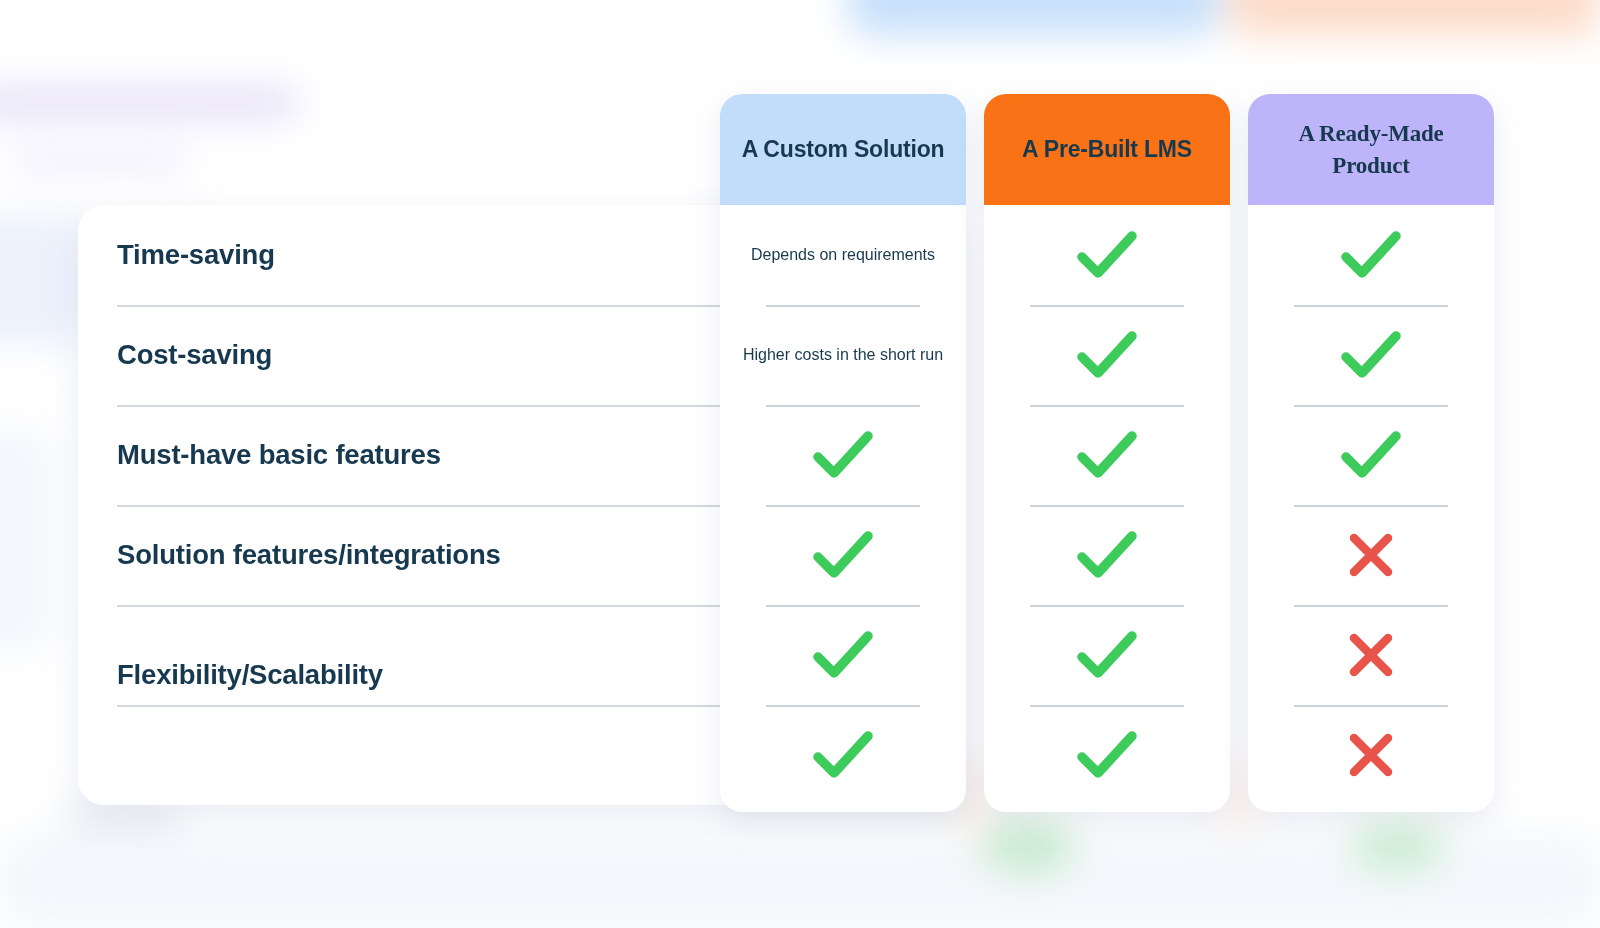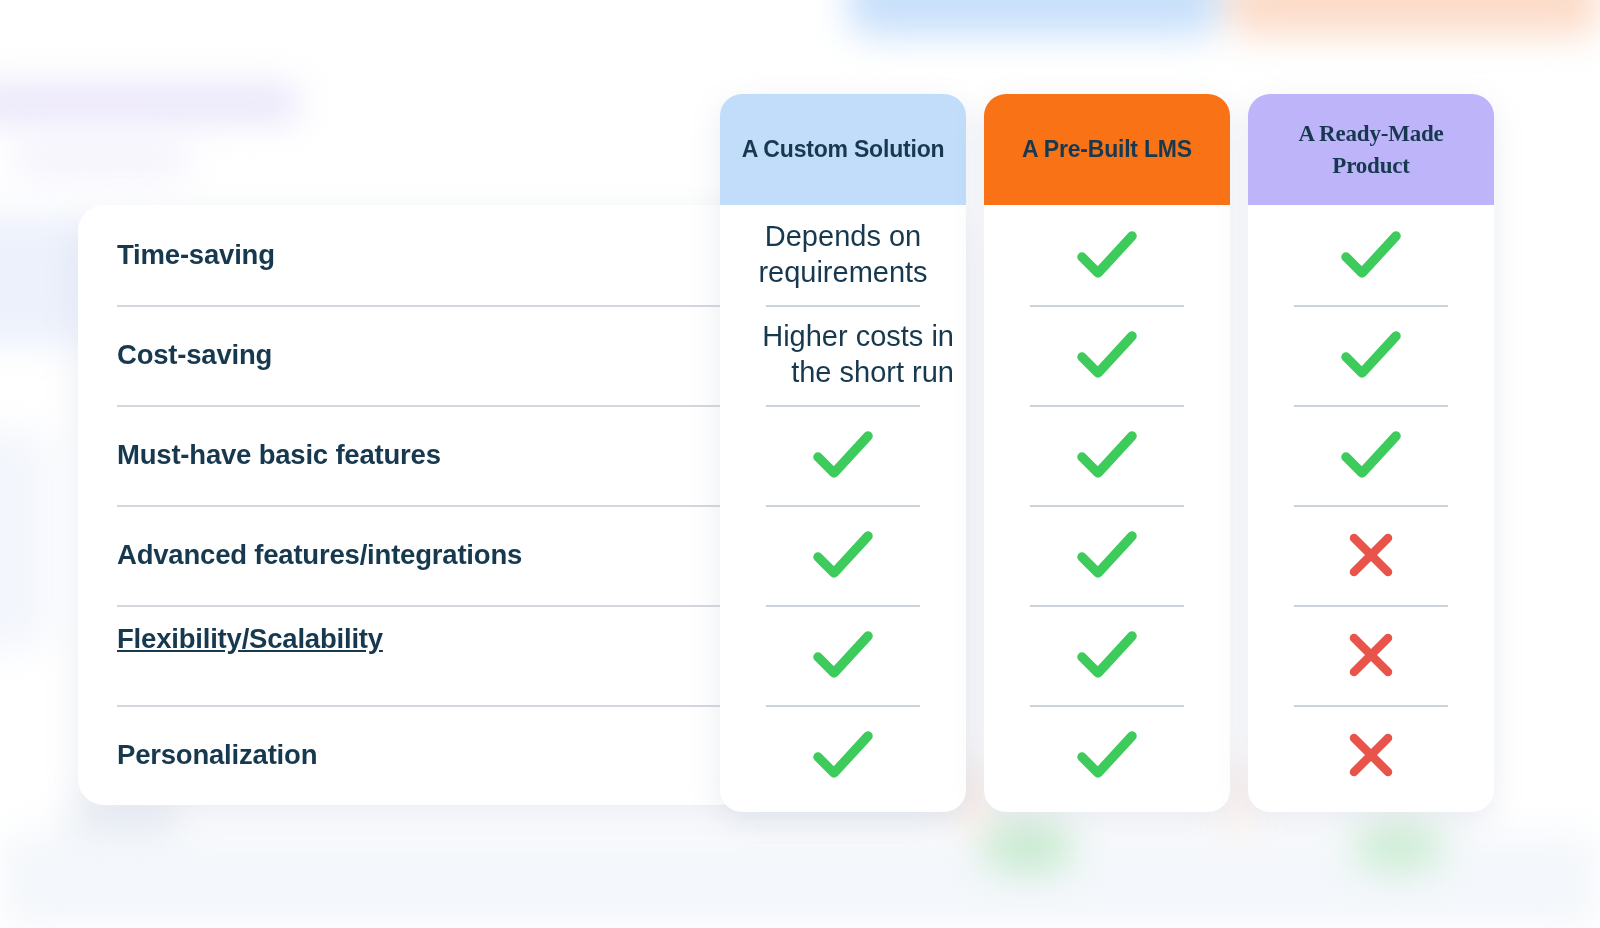--- a/index.html
+++ b/index.html
@@ -129,21 +129,21 @@
     position: absolute;
     left: 0;
     width: 100%;
     height: 100px;
     display: flex;
     align-items: center;
     justify-content: center;
     text-align: center;
   }
   .cell-text {
-    font-size: 29px;
+    font-size: 16px;
     line-height: 1.24;
     font-weight: 400;
     color: #17394f;
     padding: 0 12px;
   }
 
   .cell-rule {
     position: absolute;
     left: 46px;
     width: 154px;
@@ -179,25 +179,24 @@
   </div>
 
   <div class="left-panel"></div>
   <div class="rows-wrap" id="rows-wrap">
       <div class="row-label" style="top: 0px;">Time-saving</div>
       <div class="row-rule" style="top: 100px; background: rgb(211, 216, 222);"></div>
       <div class="row-label" style="top: 100px; text-align: center;">Cost-saving</div>
       <div class="row-rule" style="top: 200px; background: rgb(211, 216, 222);"></div>
       <div class="row-label" style="top: 200px;">Must-have basic features</div>
       <div class="row-rule" style="top: 300px; background: rgb(211, 216, 222);"></div>
-      <div class="row-label" style="top: 300px;">Advanced features/integrations</div>
+      <div class="row-label" style="top: 300px;">Solution features/integrations</div>
       <div class="row-rule" style="top: 400px; background: rgb(211, 216, 222);"></div>
-      <div class="row-label" style="top: 384px; text-decoration: underline;">Flexibility/Scalability</div>
+      <div class="row-label" style="top: 420px;">Flexibility/Scalability</div>
       <div class="row-rule" style="top: 500px; background: rgb(211, 216, 222);"></div>
-      <div class="row-label" style="top: 500px;">Personalization</div>
     </div>
 
   <div class="col-card c1">
     <div class="col-head blue-head">A Custom Solution</div>
     <div class="col-body">
         <div class="cell" style="top: 0px;">
           <div class="cell-text" style="color: rgb(23, 57, 79);">Depends on requirements</div>
         </div>
         <div class="cell-rule" style="top: 100px;"></div>
         <div class="cell" style="top: 100px; text-align: right;">

